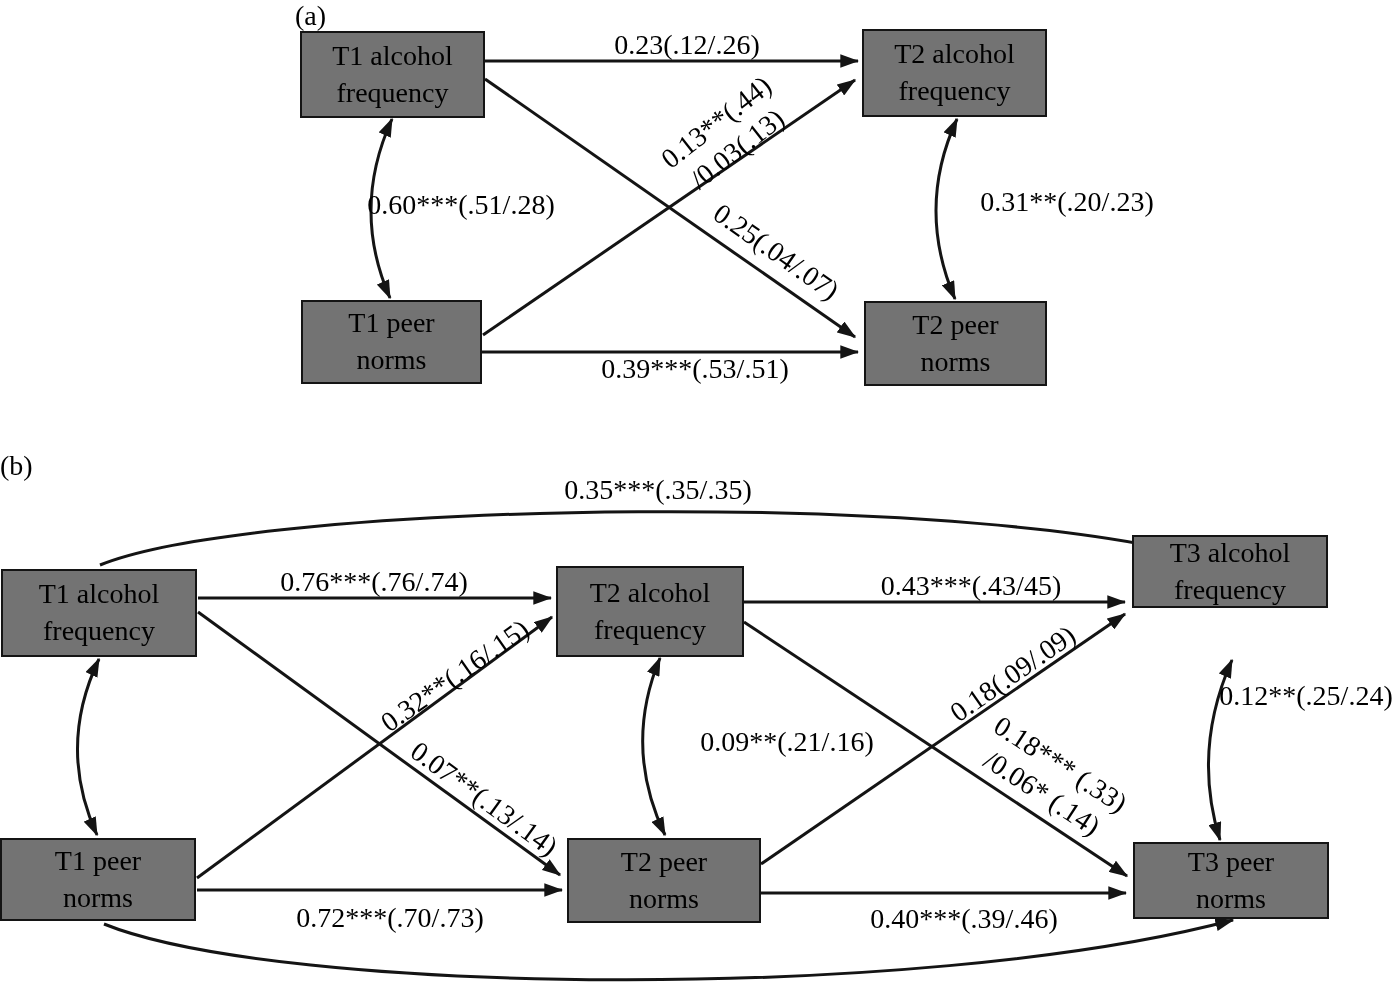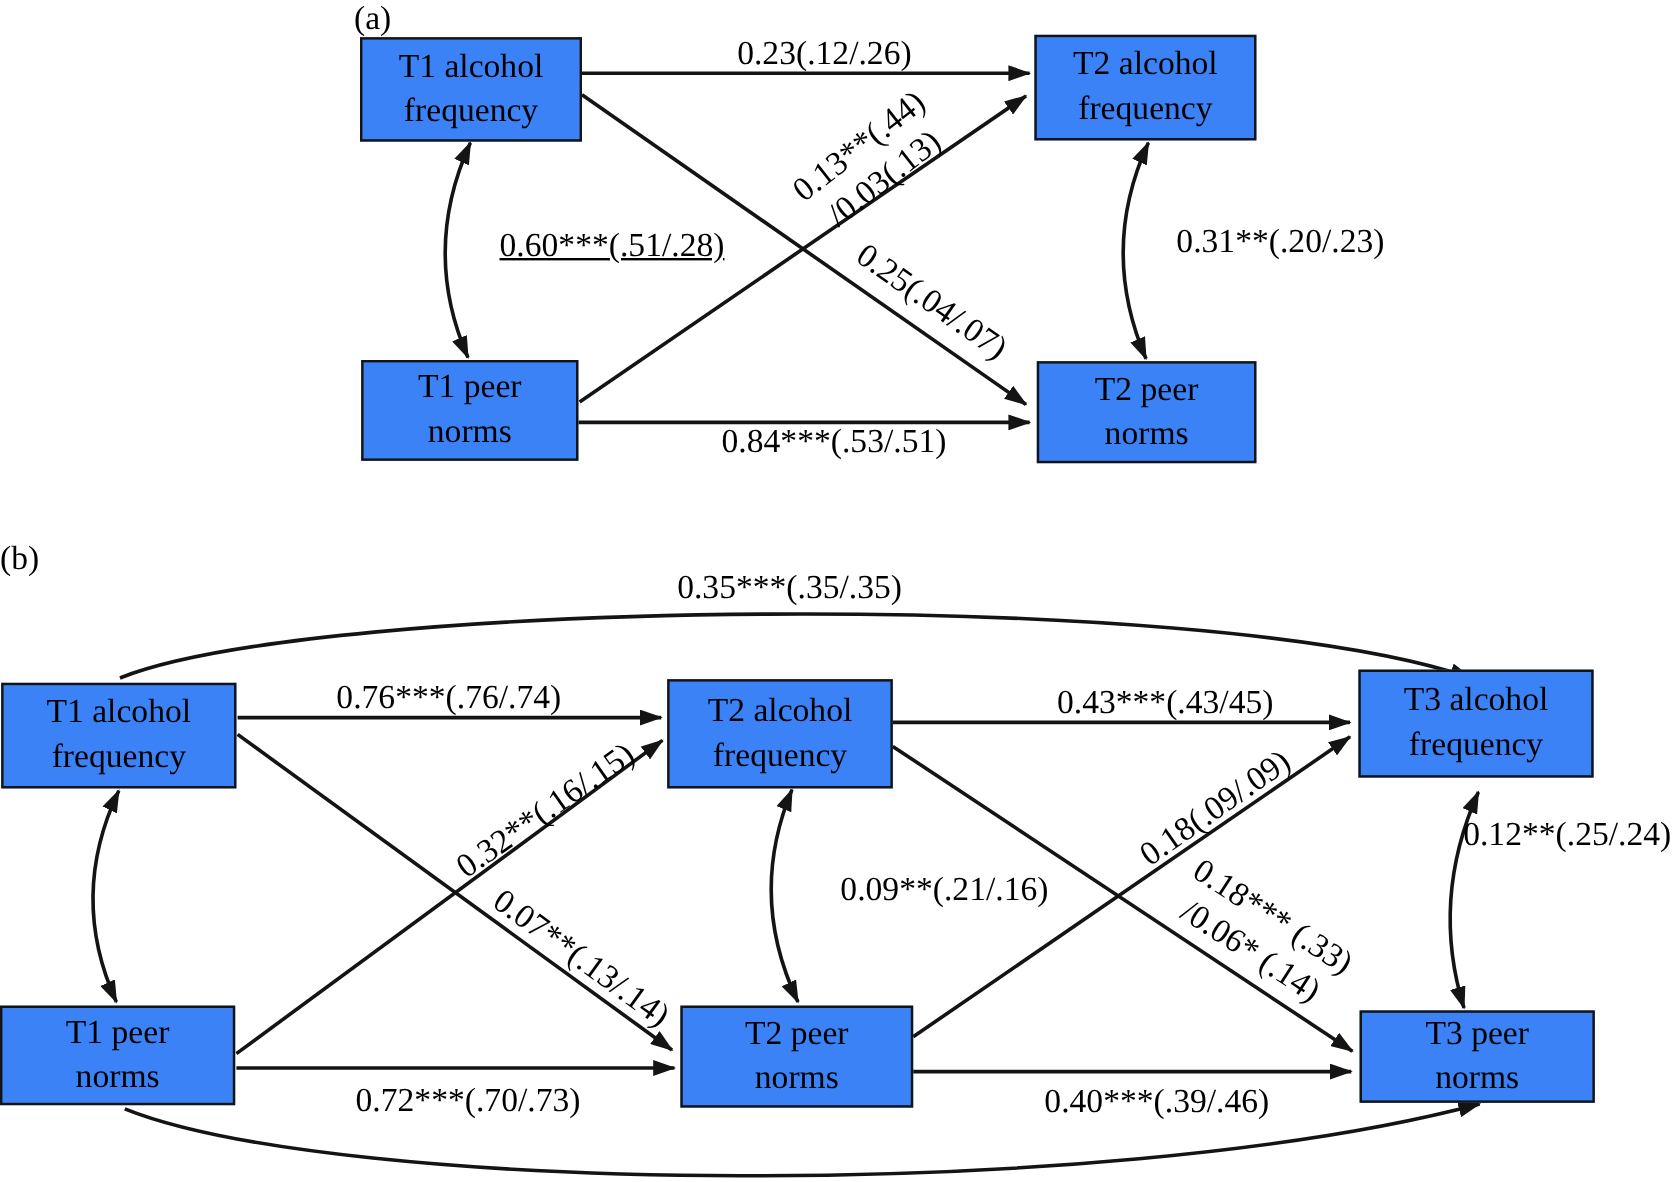--- a/index.html
+++ b/index.html
@@ -2,21 +2,21 @@
 <html><head>
 <meta charset="utf-8">
 <style>
   html,body{margin:0;padding:0;background:#ffffff;}
   body{width:1400px;height:985px;overflow:hidden;
        font-family:"Liberation Serif","DejaVu Serif",serif;color:#000;}
   .canvas{position:relative;width:1400px;height:985px;background:#fff;}
   svg.wires{position:absolute;left:0;top:0;z-index:1;}
   svg.wires path{stroke:#141414;stroke-width:3;fill:none;}
   svg.wires .ah{fill:#141414;stroke:none;}
-  .node{position:absolute;box-sizing:border-box;background:#3b82f6;
+  .node{position:absolute;box-sizing:border-box;background:#737373;
         border:2.5px solid #141414;display:flex;flex-direction:column;
         align-items:center;justify-content:center;text-align:left;
         font-size:28px;line-height:1.32;z-index:2;}
   .node span{display:block;}
   .panel-tag{position:absolute;font-size:28px;z-index:3;}
   .elabel{position:absolute;font-size:28px;white-space:nowrap;z-index:3;
           transform:translate(-50%,-50%) rotate(var(--rot,0deg));}
   .elabel.two-line{text-align:center;line-height:1.22;}
   .elabel span{display:block;}
 </style>
@@ -75,21 +75,21 @@
   </div>
 
   <div class="node" style="left:1px;top:569px;width:196px;height:88px;">
     <span>T1 alcohol</span>
     <span>frequency</span>
   </div>
   <div class="node" style="left:556px;top:566px;width:188px;height:91px;">
     <span>T2 alcohol</span>
     <span>frequency</span>
   </div>
-  <div class="node" style="left:1132px;top:558px;width:196px;height:90px;">
+  <div class="node" style="left:1132px;top:535px;width:196px;height:73px;">
     <span>T3 alcohol</span>
     <span>frequency</span>
   </div>
   <div class="node" style="left:0px;top:838px;width:196px;height:83px;">
     <span>T1 peer</span>
     <span>norms</span>
   </div>
   <div class="node" style="left:567px;top:838px;width:194px;height:85px;">
     <span>T2 peer</span>
     <span>norms</span>
@@ -98,22 +98,22 @@
     <span>T3 peer</span>
     <span>norms</span>
   </div>
 
   <div class="elabel" style="left:687px;top:45px;">0.23(.12/.26)</div>
   <div class="elabel two-line" style="left:727px;top:136px;--rot:-38deg;">
     <span>0.13**(.44)</span>
     <span>/0.03(.13)</span>
   </div>
   <div class="elabel" style="left:776px;top:252px;--rot:35deg;">0.25(.04/.07)</div>
-  <div class="elabel" style="left:695px;top:369px;">0.84***(.53/.51)</div>
-  <div class="elabel" style="left:510px;top:205px;text-decoration:underline;">0.60***(.51/.28)</div>
+  <div class="elabel" style="left:695px;top:369px;">0.39***(.53/.51)</div>
+  <div class="elabel" style="left:461px;top:205px;">0.60***(.51/.28)</div>
   <div class="elabel" style="left:1067px;top:202px;">0.31**(.20/.23)</div>
 
   <div class="elabel" style="left:658px;top:490px;">0.35***(.35/.35)</div>
   <div class="elabel" style="left:374px;top:582px;">0.76***(.76/.74)</div>
   <div class="elabel" style="left:971px;top:586px;">0.43***(.43/45)</div>
   <div class="elabel" style="left:390px;top:918px;">0.72***(.70/.73)</div>
   <div class="elabel" style="left:964px;top:919px;">0.40***(.39/.46)</div>
   <div class="elabel" style="left:653px;top:966px;margin-top:44px;">0.22***(.20/.25)</div>
   <div class="elabel" style="left:455px;top:676px;--rot:-35deg;">0.32**(.16/.15)</div>
   <div class="elabel" style="left:484px;top:799px;--rot:36deg;">0.07**(.13/.14)</div>

